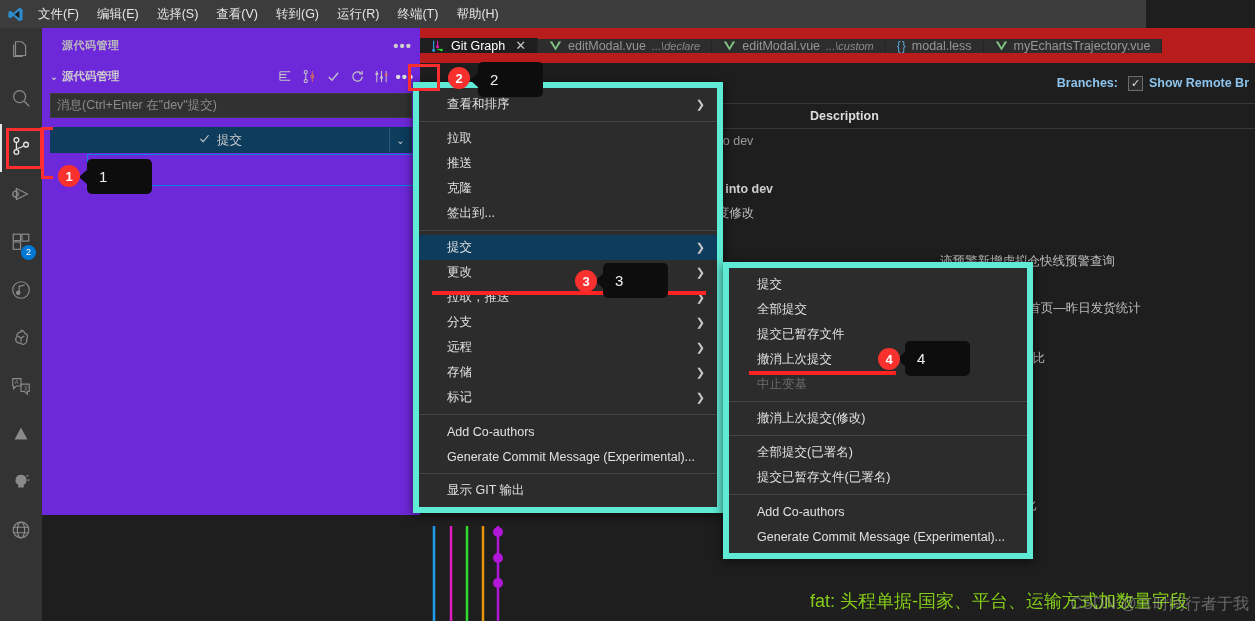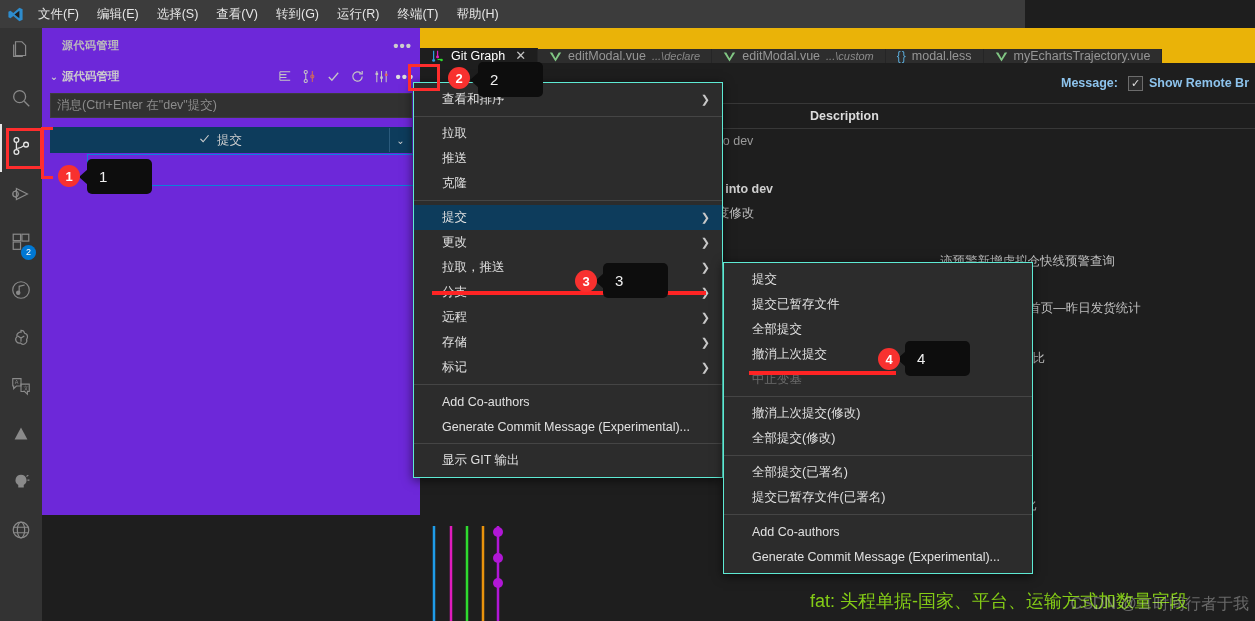--- a/index.html
+++ b/index.html
@@ -7,21 +7,21 @@
     width: 1255px; height: 621px;
     background: #1e1e1e;
     font-family: "Liberation Sans", "DejaVu Sans", sans-serif;
     overflow: hidden;
     color: #cccccc;
   }
   #root { position: relative; width: 1255px; height: 621px; }
 
   
   .titlebar {
-    position: absolute; left: 0; top: 0; width: 1025px; height: 28px;
+    position: absolute; left: 0; top: 0; width: 1146px; height: 28px;
     background: #3c3c3c; display: flex; align-items: center;
     font-size: 12px; color: #cccccc;
   }
   .vscode-logo { width: 30px; display: flex; align-items: center; justify-content: center; }
   .vscode-logo svg { display: block; }
   .menubar { display: flex; align-items: center; gap: 2px; }
   .menu-item {
     padding: 3px 8px; font-size: 12.5px; color: #e6e6e6; white-space: nowrap;
     cursor: default;
   }
@@ -88,21 +88,21 @@
     border-left: 1px solid #2a5a7c; color:#cfcfcf; font-size:10px; cursor:pointer;
   }
   .focus-ring {
     position: absolute; left: 45px; top: 126px; width: 371px; height: 32px;
     border: 1px solid #0a84d8; pointer-events: none;
   }
 
   
   .tabbar {
     position: absolute; left: 420px; top: 28px; width: 835px; height: 35px;
-    background: #eab308; display: flex; align-items: flex-end;
+    background: #b91c1c; display: flex; align-items: center;
   }
   .tab {
     display: flex; align-items: center; gap: 6px; padding: 0 11px;
     font-size: 12.5px; color: #969696; background: #2d2d2d;
     border-right: 1px solid #252526; white-space: nowrap; cursor: pointer;
   }
   .tab.active { background: #1e1e1e; color: #ffffff; position: relative; }
   .tab .tab-path { color: #8a8a8a; font-size: 11px; font-style: italic; }
   .tab .tab-close { margin-left: 4px; font-size: 13px; color: #c5c5c5; }
   .tab-ico { display:flex; align-items:center; }
@@ -158,21 +158,21 @@
 
   
   .graphlines { position: absolute; left: 0; bottom: 0; width: 320px; height: 95px; }
 
   .gg-bottom-msg {
     position: absolute; left: 390px; bottom: 8px; font-size: 18px; color: #84cc16;
   }
 
   
   .ctxmenu {
-    position: absolute; background: #2c2c2c; border: 1px solid #5eead4;
+    position: absolute; background: #2c2c2c; border: 6px solid #5eead4;
     box-shadow: 0 2px 10px rgba(0,0,0,.6); padding: 4px 0; font-size: 12.5px;
     color: #e0e0e0; z-index: 40;
   }
   .ctx-item {
     height: 25px; display: flex; align-items: center; padding: 0 12px 0 28px;
     white-space: nowrap; cursor: pointer; position: relative;
   }
   .ctx-item.selected { background: #0d3c5c; }
   .ctx-item.disabled { color: #6b6b6b; cursor: default; }
   .ctx-item .sub-arrow { margin-left: auto; font-size: 11px; color: #c8c8c8; padding-left: 20px; }
@@ -458,21 +458,21 @@
             <path d="M1 3h3l4 7 4-7h3L8 14z" fill="#81c784"></path>
           </svg>
       </span>
       <span>myEchartsTrajectory.vue</span>
     </div>
   </div>
 
   <div class="ggpanel">
 
     <div class="gg-controls">
-      <span>Message:</span>
+      <span>Branches:</span>
       <div class="gg-check">
         <span class="checkbox">✓</span>
         <span>Show Remote Br</span>
       </div>
     </div>
 
     <div class="gg-thead">
       <span class="desc-col">Description</span>
     </div>
 
@@ -583,20 +583,23 @@
 
     <div class="ctx-item">
       <span>拉取</span>
     </div>
     <div class="ctx-item">
       <span>推送</span>
     </div>
     <div class="ctx-item">
       <span>克隆</span>
     </div>
+    <div class="ctx-item">
+      <span>签出到...</span>
+    </div>
 
     <div class="ctx-sep"></div>
 
     <div class="ctx-item selected">
       <span>提交</span>
       <span class="sub-arrow">❯</span>
     </div>
     <div class="ctx-item">
       <span>更改</span>
       <span class="sub-arrow">❯</span>
@@ -637,39 +640,36 @@
       <span>显示 GIT 输出</span>
     </div>
   </div>
 
   <div class="ctxmenu" style="left:723px; top:262px; width:310px;">
 
     <div class="ctx-item">
       <span>提交</span>
     </div>
     <div class="ctx-item">
+      <span>全部提交</span>
+    </div>
+    <div class="ctx-item">
       <span>提交已暂存文件</span>
-    </div>
-    <div class="ctx-item">
-      <span>全部提交</span>
     </div>
     <div class="ctx-item">
       <span>撤消上次提交</span>
     </div>
     <div class="ctx-item disabled">
       <span>中止变基</span>
     </div>
 
     <div class="ctx-sep"></div>
 
     <div class="ctx-item">
       <span>撤消上次提交(修改)</span>
-    </div>
-    <div class="ctx-item">
-      <span>全部提交(修改)</span>
     </div>
 
     <div class="ctx-sep"></div>
 
     <div class="ctx-item">
       <span>全部提交(已署名)</span>
     </div>
     <div class="ctx-item">
       <span>提交已暂存文件(已署名)</span>
     </div>

